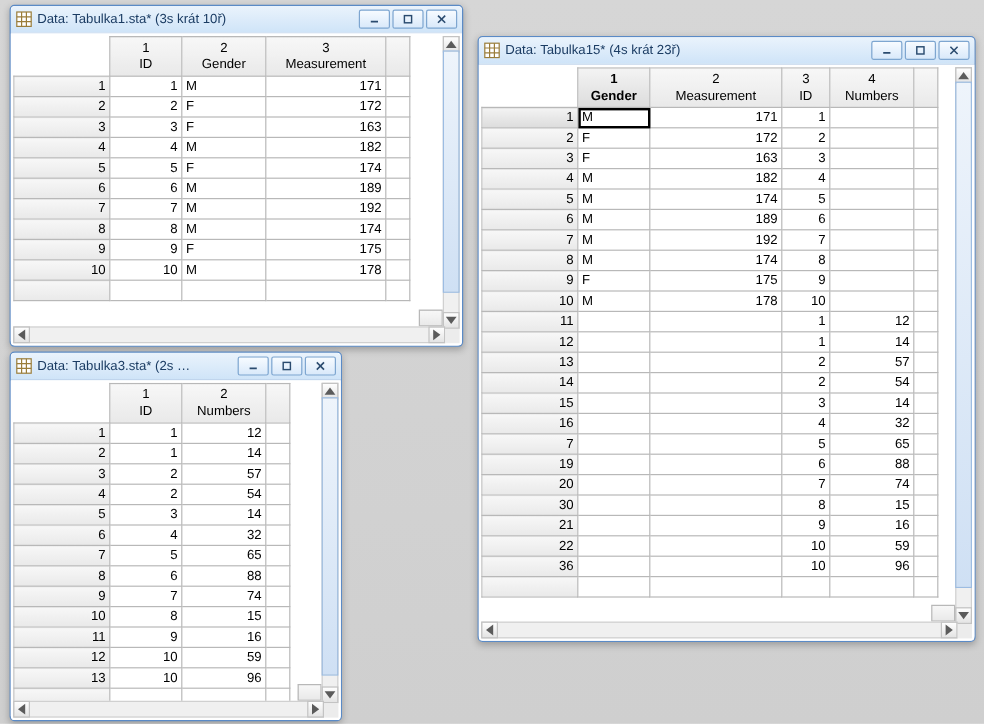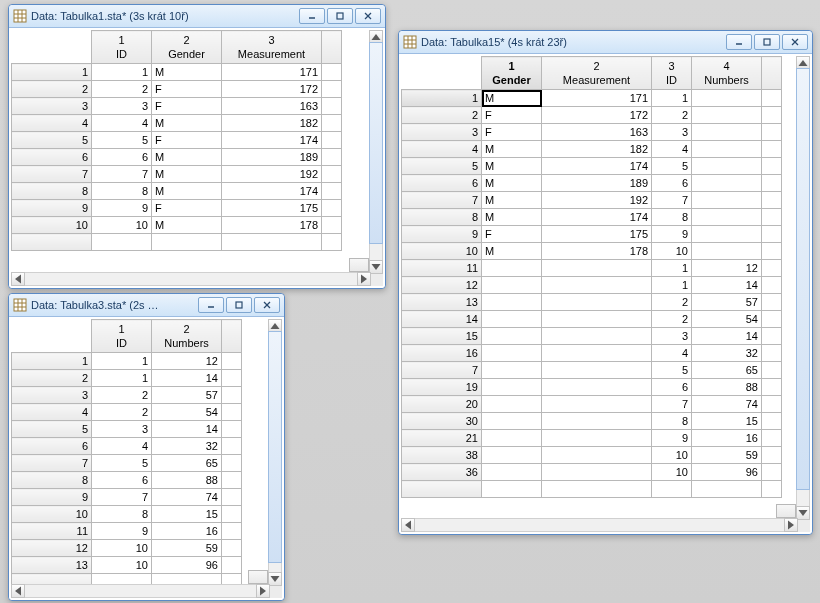--- a/index.html
+++ b/index.html
@@ -585,21 +585,21 @@
             </tr>
             <tr>
               <td class="rh">21</td>
               <td class="txt"></td>
               <td class="num"></td>
               <td class="num">9</td>
               <td class="num">16</td>
               <td></td>
             </tr>
             <tr>
-              <td class="rh">38</td>
+              <td class="rh">22</td>
               <td class="txt"></td>
               <td class="num"></td>
               <td class="num">10</td>
               <td class="num">59</td>
               <td></td>
             </tr>
             <tr>
               <td class="rh">36</td>
               <td class="txt"></td>
               <td class="num"></td>

